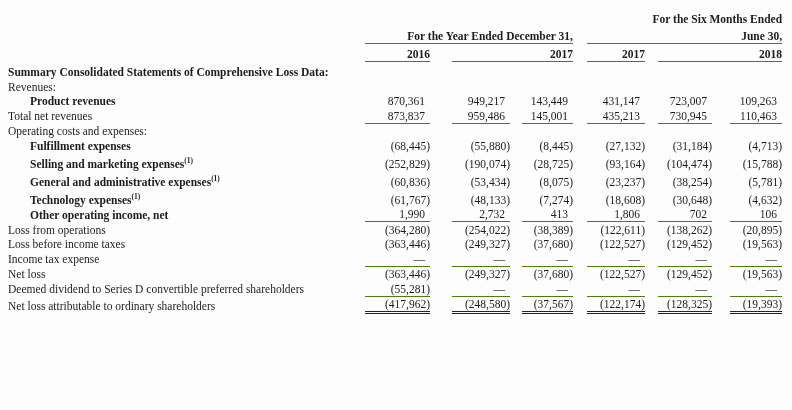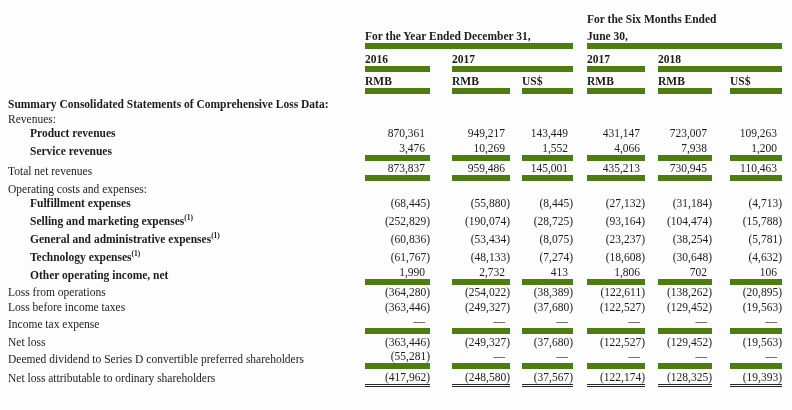--- a/index.html
+++ b/index.html
@@ -6,27 +6,27 @@
   body{
     width:792px;height:410px;background:#fdfdfd;overflow:hidden;
     font-family:"Liberation Serif", serif;color:#1c1c1c;
     -webkit-font-smoothing:antialiased;
   }
   table{
     border-collapse:collapse;table-layout:fixed;
     margin:6px 0 0 8px;width:774px;font-size:11.5px;
   }
   td,th{padding:0;vertical-align:bottom;font-weight:normal;}
-  thead td{font-weight:bold;text-align:left;line-height:13px;}
+  thead td{font-weight:bold;text-align:right;line-height:13px;}
   tr.hrow-a td{height:20px;}
   tr.hrow-b td{height:17px;}
   tr.hrow-c td{height:17px;}
   tr.hrow-d td{height:16px;}
   tr.hrow-e td{height:20px;font-weight:bold;}
-  .rb{border-bottom:6px solid #4d7c0f;}
+  .rb{border-bottom:1px solid #4d7c0f;}
   .rbd{border-bottom:3px double #262626;}
   .num{text-align:right;white-space:nowrap;line-height:13px;}
   .num.pad{padding-right:5px;}
   .label{white-space:nowrap;overflow:hidden;line-height:13px;margin-left:36px;}
   .ind1{padding-left:22px;font-weight:bold;}
   tbody tr td{height:14.5px;}
   tbody tr.tall td{height:18px;}
   tbody tr.heading td{height:17px;font-weight:bold;}
   sup{font-size:7.5px;vertical-align:super;line-height:0;}
 </style>
@@ -63,34 +63,20 @@
     <tr class="hrow-c">
       <td colspan="2"></td>
       <td class="rb">2016</td>
       <td></td>
       <td colspan="3" class="rb">2017</td>
       <td></td>
       <td class="rb">2017</td>
       <td></td>
       <td colspan="3" class="rb">2018</td>
     </tr>
-    <tr class="hrow-d">
-      <td colspan="2"></td>
-      <td class="rb">RMB</td>
-      <td></td>
-      <td class="rb">RMB</td>
-      <td></td>
-      <td class="rb">US$</td>
-      <td></td>
-      <td class="rb">RMB</td>
-      <td></td>
-      <td class="rb">RMB</td>
-      <td></td>
-      <td class="rb">US$</td>
-    </tr>
   </thead>
   <tbody>
       <tr class="heading">
         <td colspan="13" class="label">Summary Consolidated Statements of Comprehensive Loss Data:</td>
       </tr>
       <tr>
         <td class="label">Revenues:</td>
         <td></td>
         <td class="num"></td>
         <td></td>
@@ -113,35 +99,20 @@
         <td></td>
         <td class="num pad">143,449</td>
         <td></td>
         <td class="num pad">431,147</td>
         <td></td>
         <td class="num pad">723,007</td>
         <td></td>
         <td class="num pad">109,263</td>
       </tr>
       <tr>
-        <td class="label ind1">Service revenues</td>
-        <td></td>
-        <td class="num pad rb">3,476</td>
-        <td></td>
-        <td class="num pad rb">10,269</td>
-        <td></td>
-        <td class="num pad rb">1,552</td>
-        <td></td>
-        <td class="num pad rb">4,066</td>
-        <td></td>
-        <td class="num pad rb">7,938</td>
-        <td></td>
-        <td class="num pad rb">1,200</td>
-      </tr>
-      <tr>
         <td class="label">Total net revenues</td>
         <td></td>
         <td class="num pad rb">873,837</td>
         <td></td>
         <td class="num pad rb">959,486</td>
         <td></td>
         <td class="num pad rb">145,001</td>
         <td></td>
         <td class="num pad rb">435,213</td>
         <td></td>

